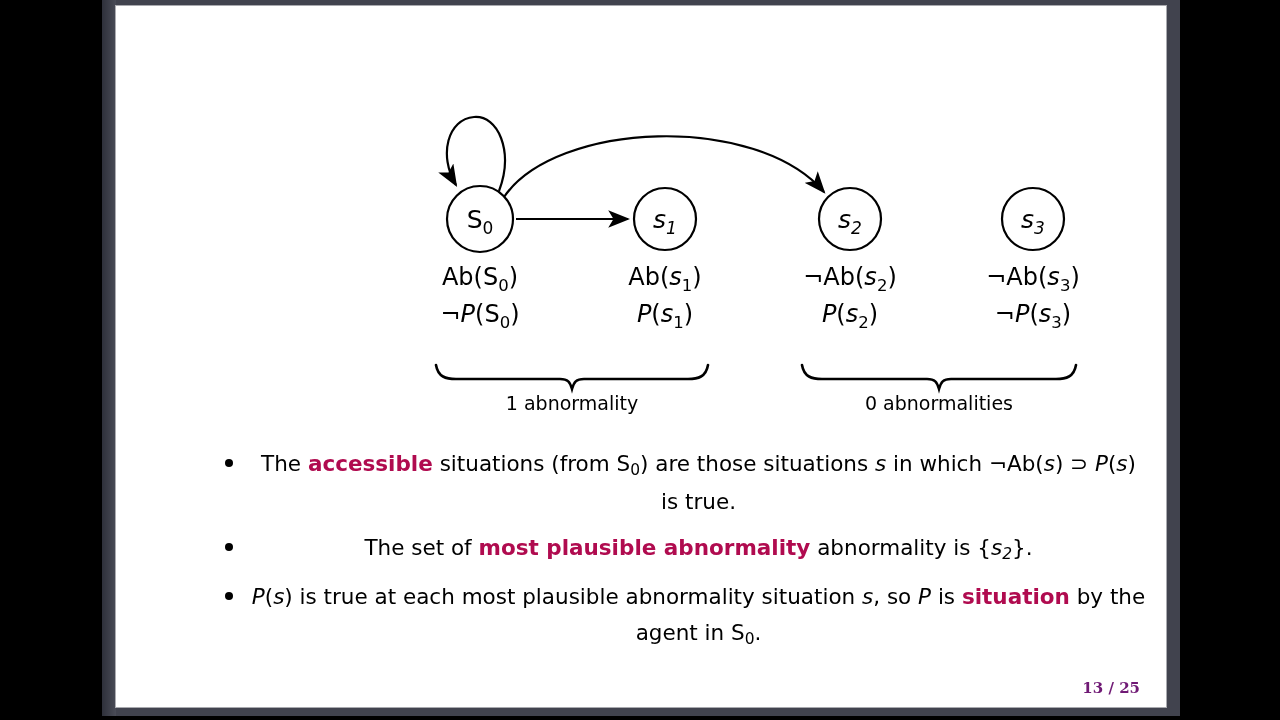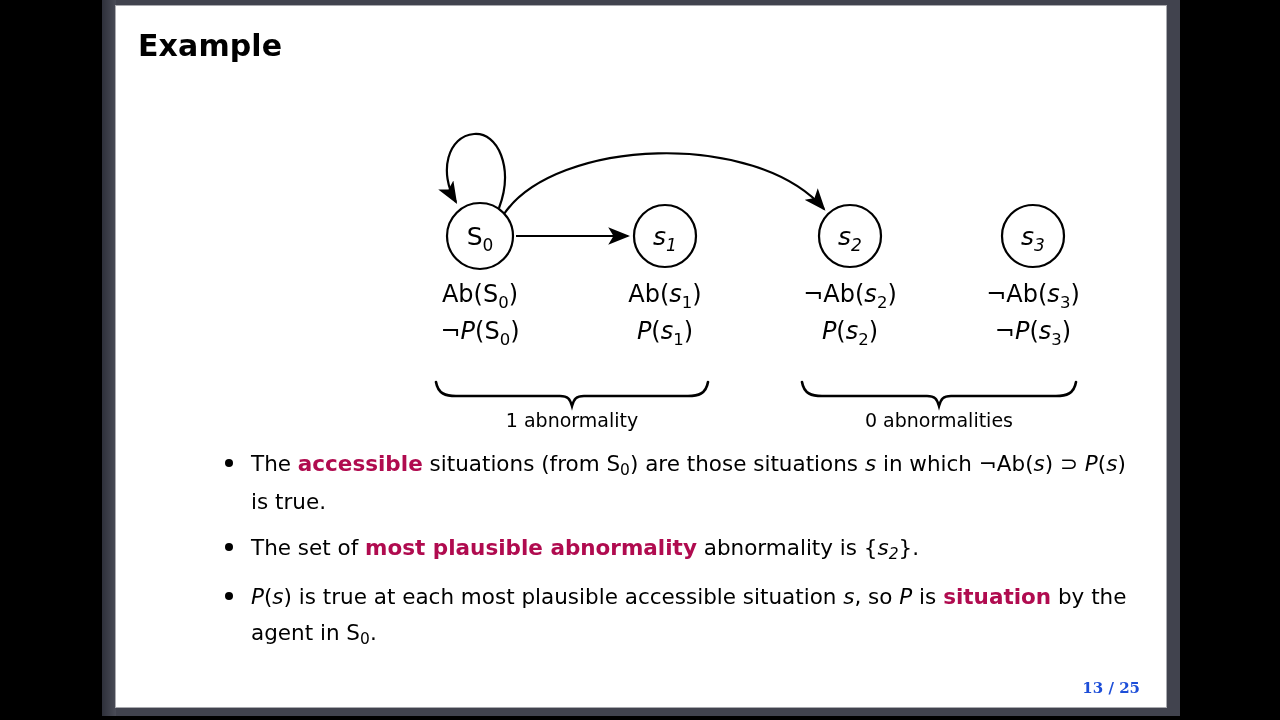--- a/index.html
+++ b/index.html
@@ -48,36 +48,37 @@
     top: 22px;
     font-family: "DejaVu Sans", "Liberation Sans", sans-serif;
     font-weight: bold;
     font-size: 30px;
     color: #000000;
     letter-spacing: 0.1px;
   }
   #diagram {
     position: absolute;
     left: 0px;
-    top: 104px;
+    top: 87px;
     width: 979px;
     height: 330px;
   }
   .body-list {
     position: absolute;
     left: 100px;
     top: 440px;
     width: 930px;
     margin: 0;
     padding: 0;
     list-style: none;
     font-family: "DejaVu Sans", "Liberation Sans", sans-serif;
     font-size: 21.5px;
     color: #000000;
     line-height: 1.66;
+    text-align: center;
   }
   .body-list li {
     position: relative;
     padding-left: 35px;
     margin-bottom: 11px;
   }
   .body-list li::before {
     content: "";
     position: absolute;
     left: 9px;
@@ -104,21 +105,21 @@
     vertical-align: -0.26em;
     font-style: italic;
   }
   .page-num {
     position: absolute;
     right: 26px;
     bottom: 10px;
     font-family: "DejaVu Serif", "Liberation Serif", serif;
     font-weight: bold;
     font-size: 15px;
-    color: #1d4ed8;
+    color: #701a75;
     margin-left: 8px;
   }
   svg { display: block; }
   .node-circle {
     fill: #ffffff;
     stroke: #000000;
     stroke-width: 2.2;
   }
   .edge {
     fill: none;
@@ -158,21 +159,20 @@
 </style>
 </head>
 <body>
 
 <div id="viewport">
   <div id="frame"></div>
   <div id="frame-shade"></div>
 
   <div id="slide">
 
-    <div class="slide-title">Example</div>
 
     <div id="diagram">
       <svg width="1050" height="330" viewBox="0 0 1050 330">
         <defs>
           <marker id="arrowhead" markerWidth="10" markerHeight="8" refX="9" refY="4" orient="auto" markerUnits="strokeWidth">
             <path d="M0,0 L10,4 L0,8 L2.4,4 Z" fill="#000000"></path>
           </marker>
         </defs>
 
         <path class="edge" marker-end="url(#arrowhead)" d="M 383,98 C 398,58 382,22 358,24 C 332,26 322,62 340,92"></path>
@@ -227,18 +227,18 @@
           <path class="brace" d="M 686,272 C 688,284 696,286 706,286 L 811,286 C 819,286 821,289 823,296
                    C 825,289 827,286 835,286 L 940,286 C 950,286 958,284 960,272"></path>
           <text class="brace-label" x="823" y="317">0 abnormalities</text>
         </g>
       </svg>
     </div>
 
     <ul class="body-list">
       <li><span>The </span><span class="hl">accessible</span><span> situations (from S</span><span class="mathsub">0</span><span>) are those situations </span><span class="it">s</span><span> in which ¬Ab(</span><span class="it">s</span><span>) ⊃ </span><span class="it">P</span><span>(</span><span class="it">s</span><span>) is true.</span></li>
       <li><span>The set of </span><span class="hl">most plausible abnormality</span><span> abnormality is {</span><span class="it">s</span><span class="mathsub-it">2</span><span>}.</span></li>
-      <li><span class="it">P</span><span>(</span><span class="it">s</span><span>) is true at each most plausible accessible situation </span><span class="it">s</span><span>, so </span><span class="it">P</span><span> is </span><span class="hl">situation</span><span> by the agent in S</span><span class="mathsub">0</span><span>.</span></li>
+      <li><span class="it">P</span><span>(</span><span class="it">s</span><span>) is true at each most plausible abnormality situation </span><span class="it">s</span><span>, so </span><span class="it">P</span><span> is </span><span class="hl">situation</span><span> by the agent in S</span><span class="mathsub">0</span><span>.</span></li>
     </ul>
 
     <div class="page-num">13 / 25</div>
   </div>
 </div>
 
 </body></html>

